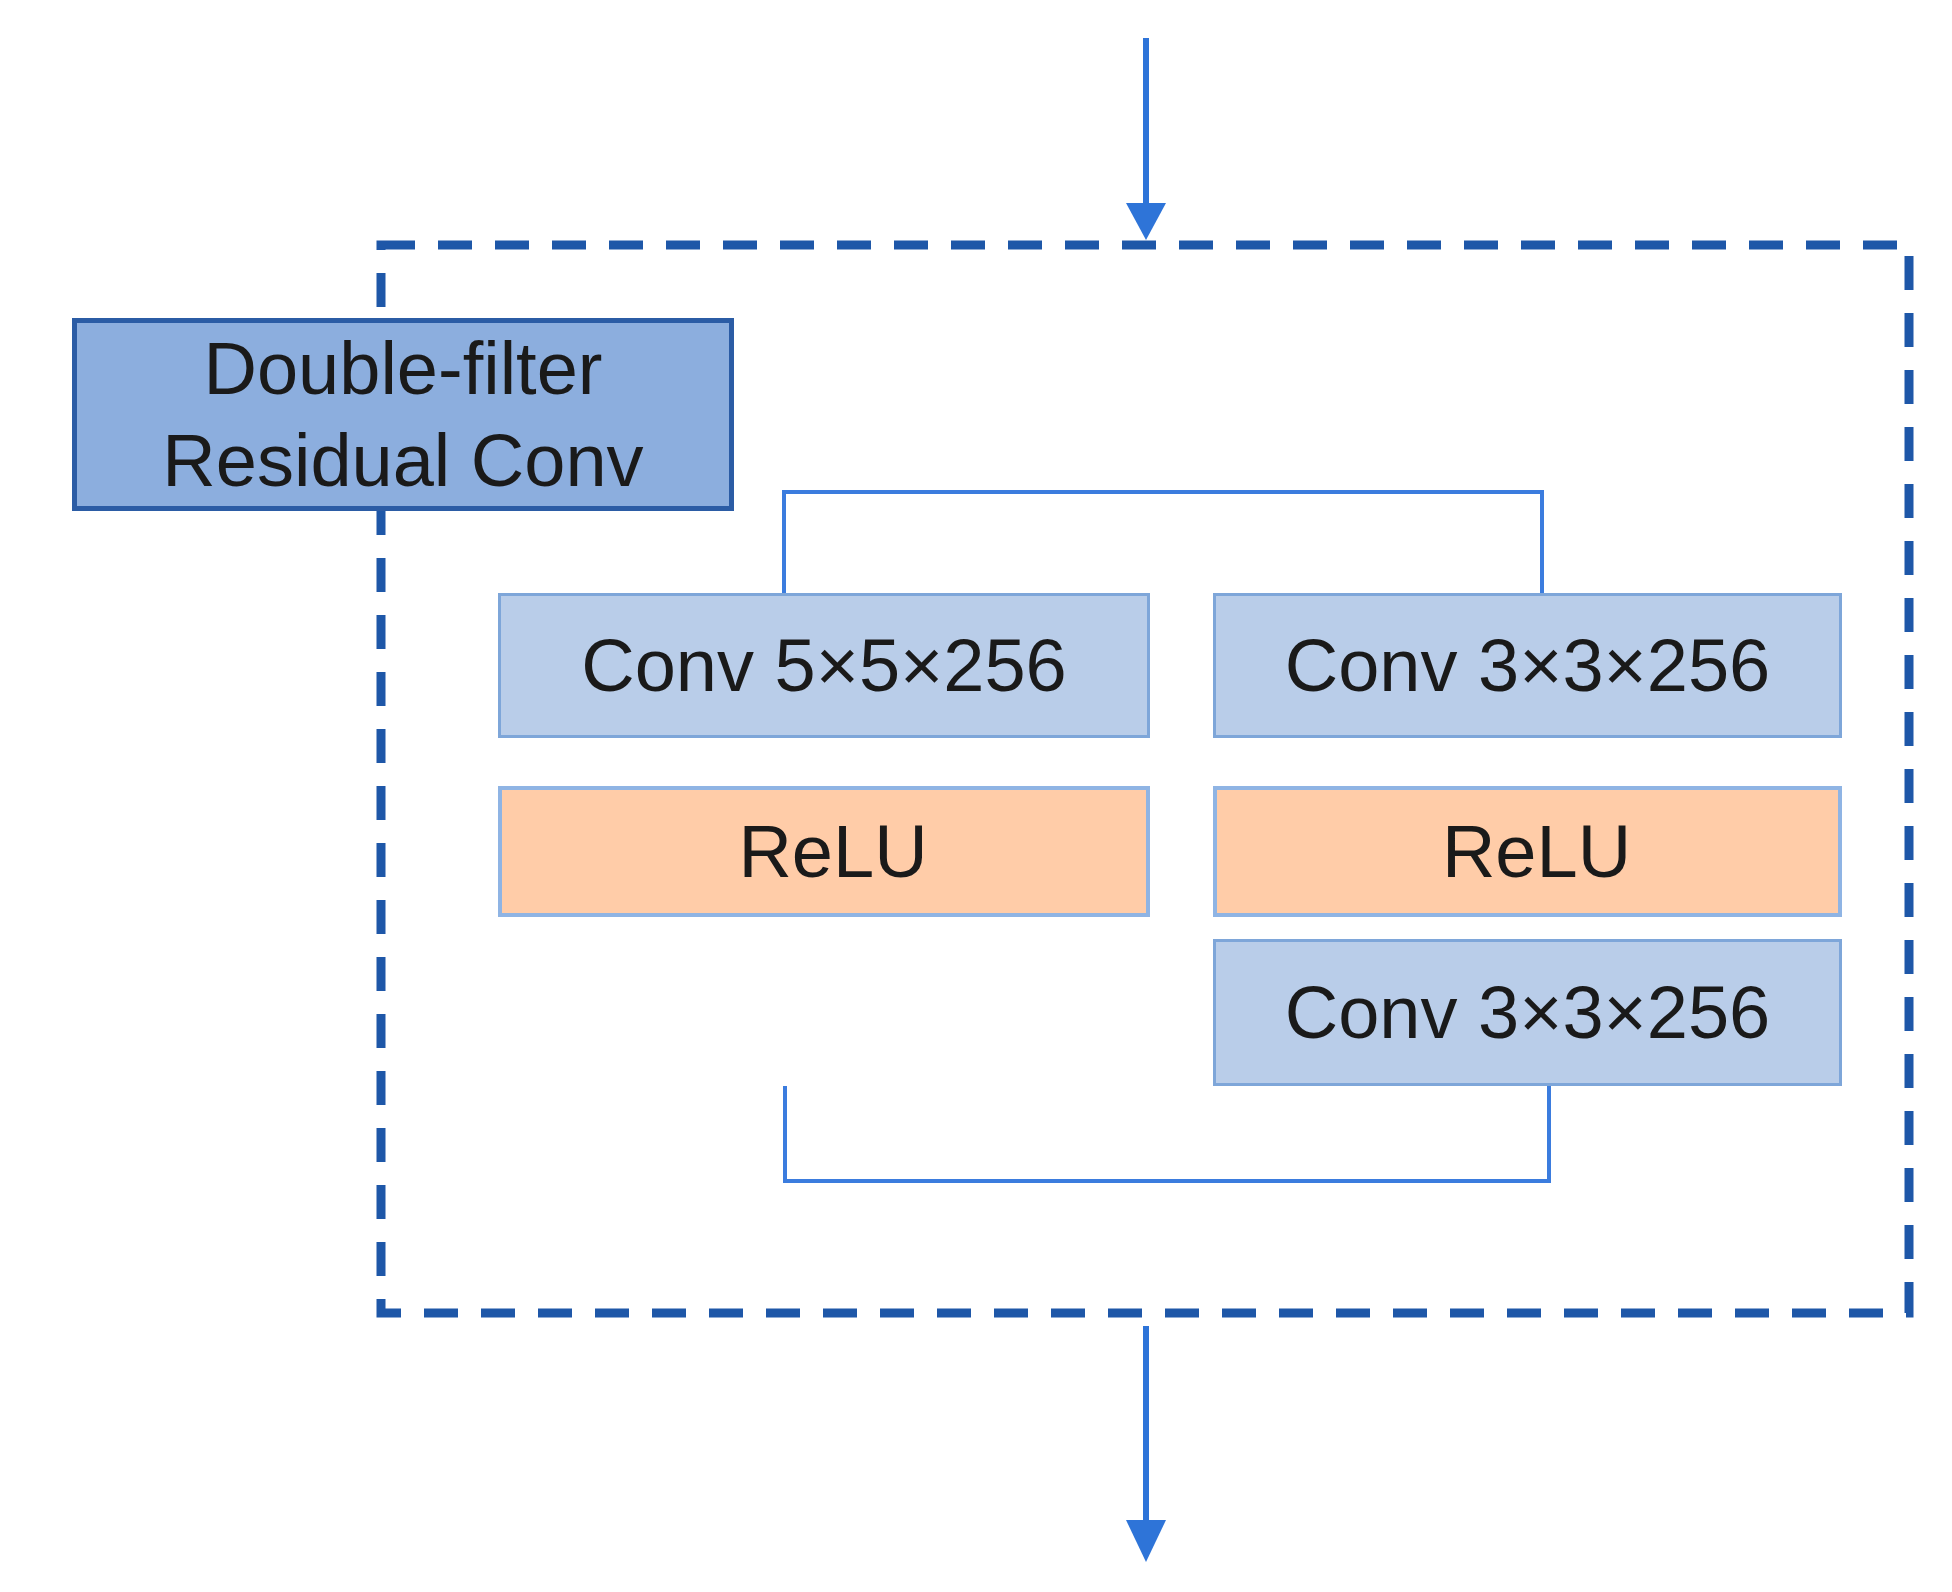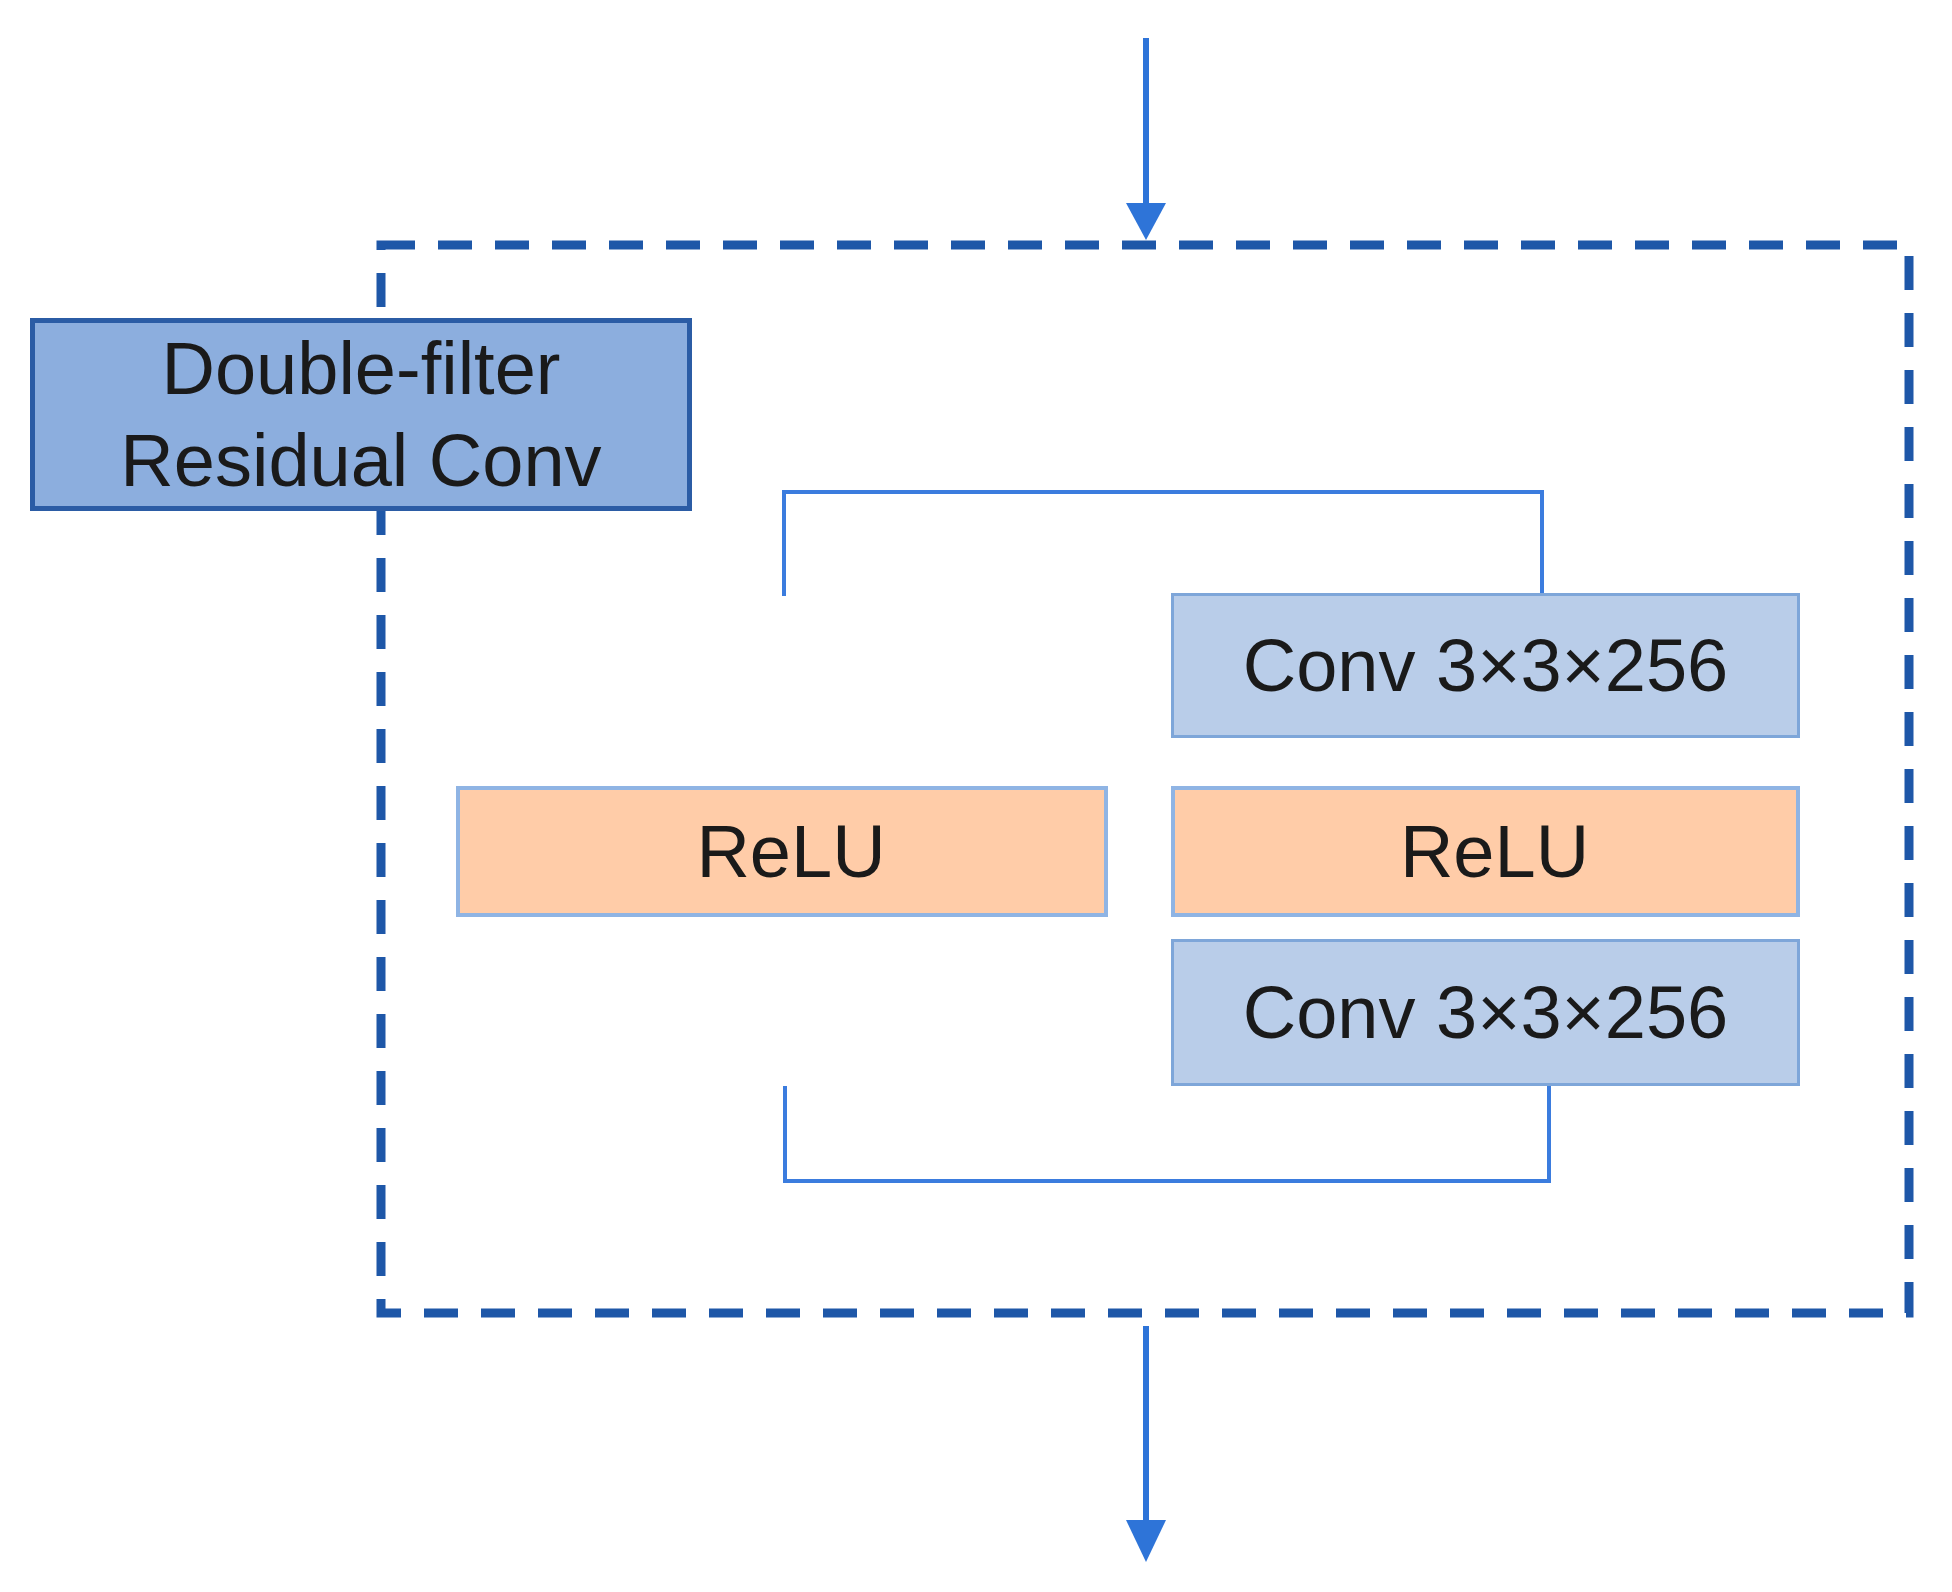--- a/index.html
+++ b/index.html
@@ -44,20 +44,21 @@
   }
   .box {
     position: absolute;
     display: flex;
     align-items: center;
     justify-content: center;
     box-sizing: border-box;
     color: var(--text, #1A1A1A);
     text-align: center;
     white-space: nowrap;
+    margin-left: 42px;
   }
   .title-box {
     left: 30px;
     top: 318px;
     width: 662px;
     height: 193px;
     background: var(--title_fill, #8CAEDE);
     border: 5px solid var(--title_border, #2B5CA5);
     flex-direction: column;
     font-size: 74px;
@@ -105,20 +106,23 @@
       <line class="flow-line" x1="1146" y1="1326" x2="1146" y2="1524"></line>
       <polygon class="arrow-head" points="1126,1520 1166,1520 1146,1562"></polygon>
     </g>
   </svg>
 
   <div class="box title-box">
     <span>Double-filter</span>
     <span>Residual Conv</span>
   </div>
 
+  <div class="box conv-box col-left row-conv-top">
+    <span>Conv 5×5×256</span>
+  </div>
   <div class="box relu-box col-left row-relu">
     <span>ReLU</span>
   </div>
 
   <div class="box conv-box col-right row-conv-top">
     <span>Conv 3×3×256</span>
   </div>
   <div class="box relu-box col-right row-relu">
     <span>ReLU</span>
   </div>

